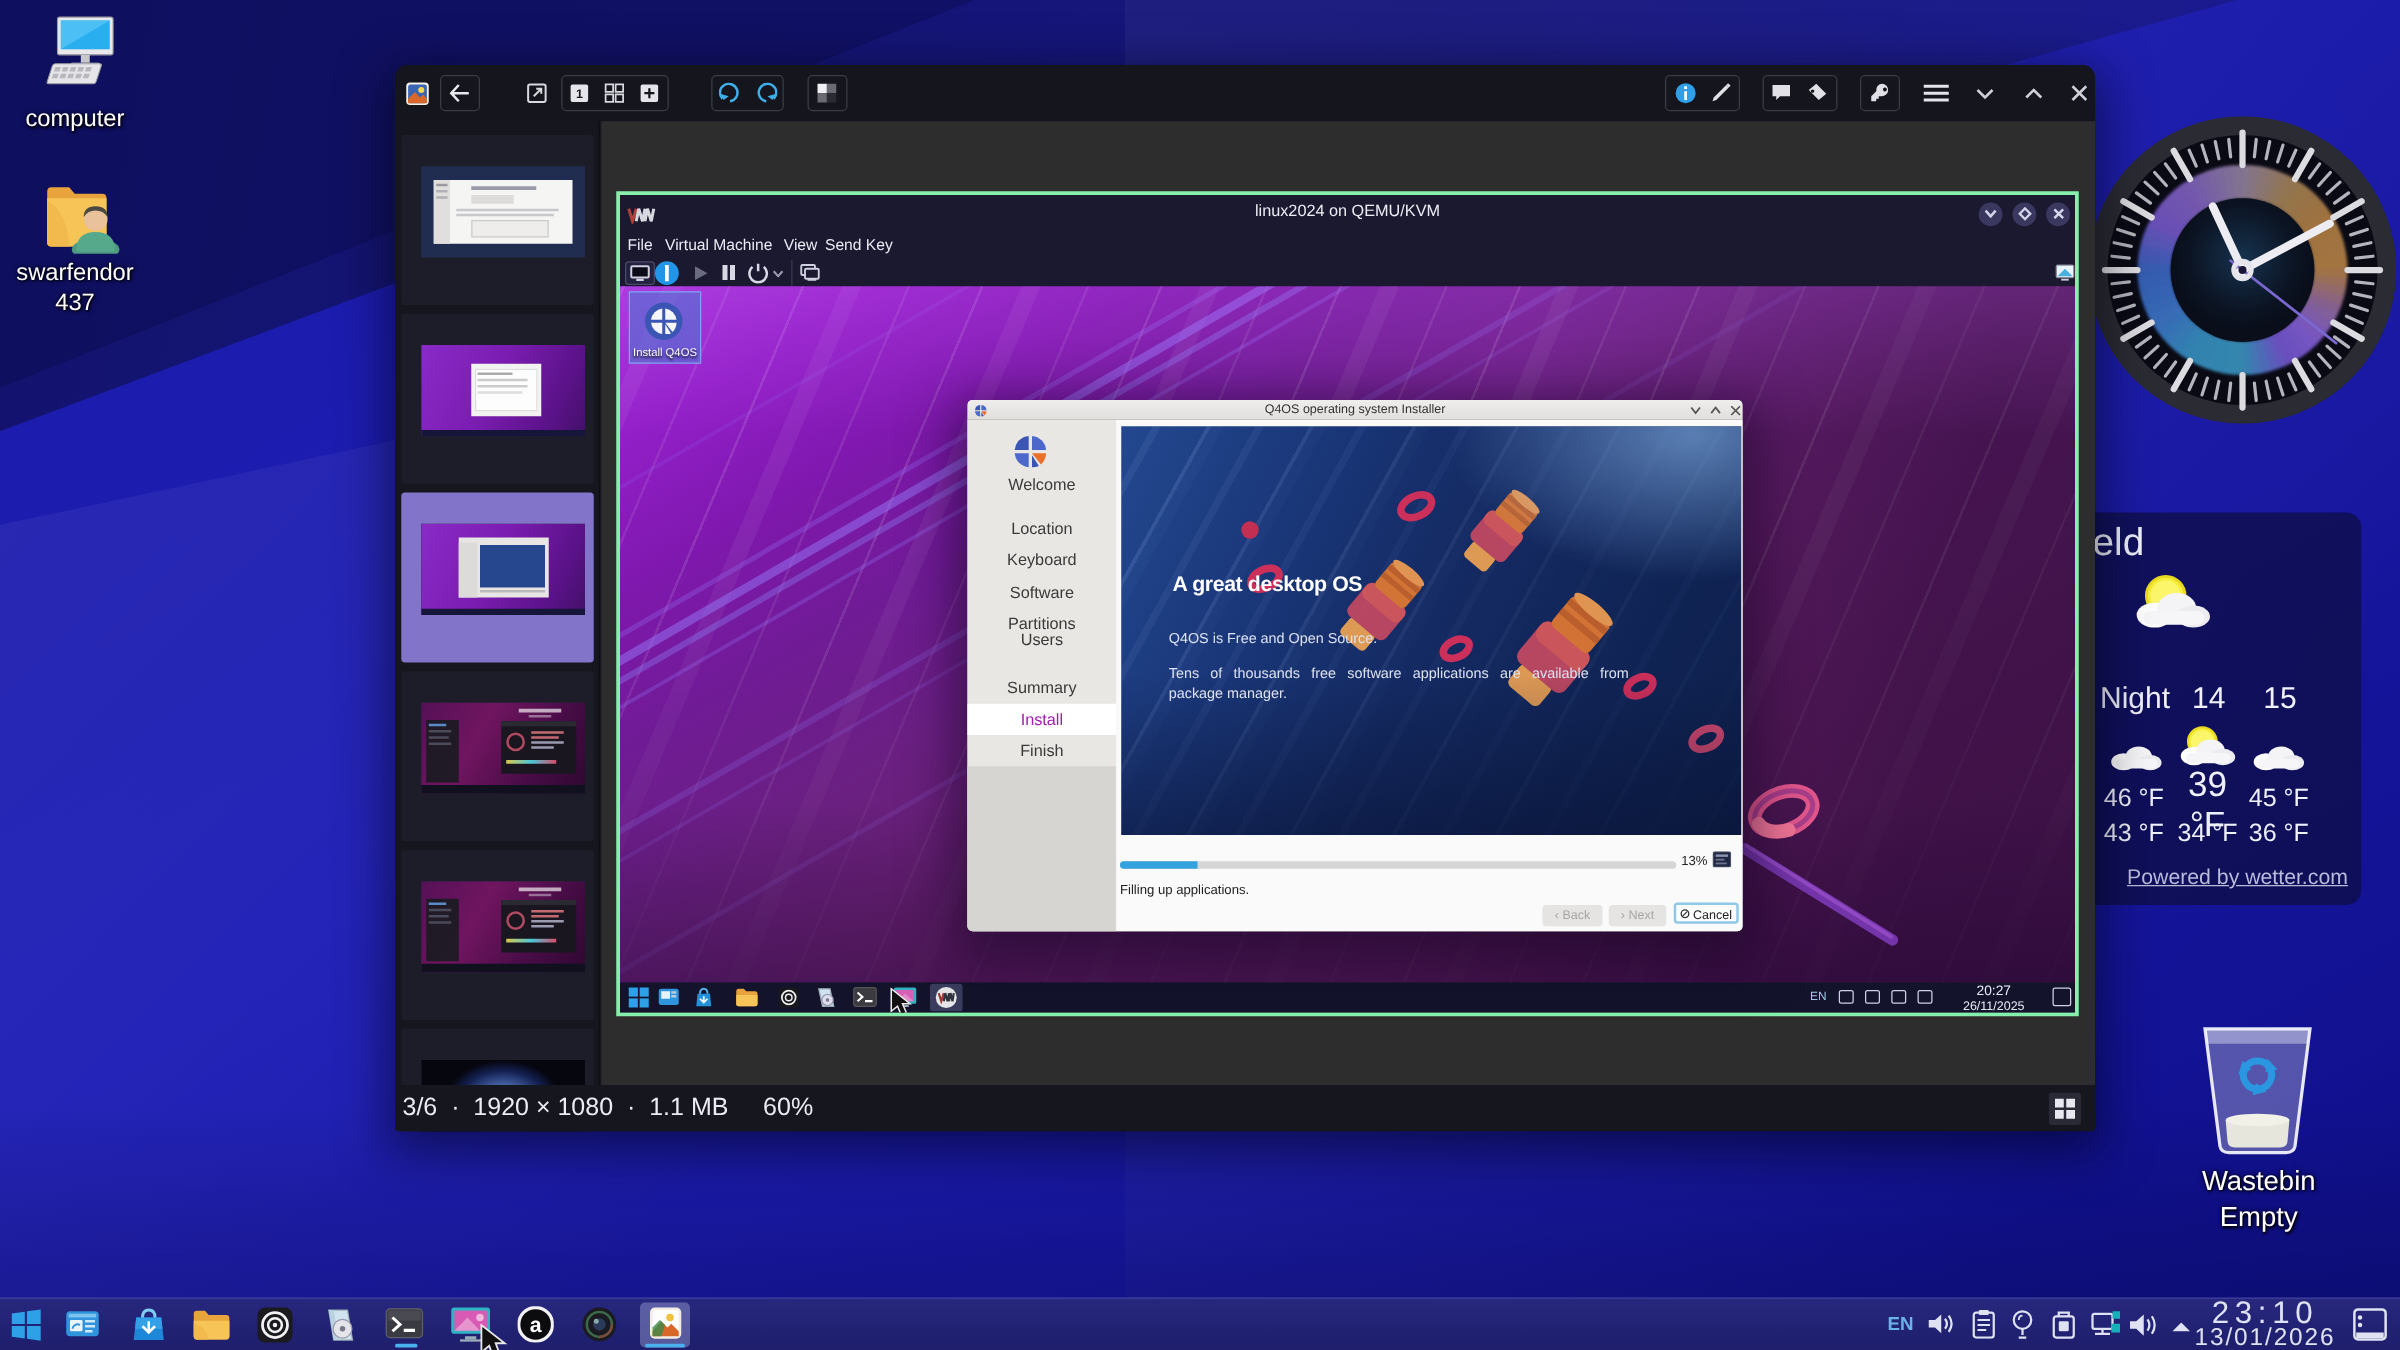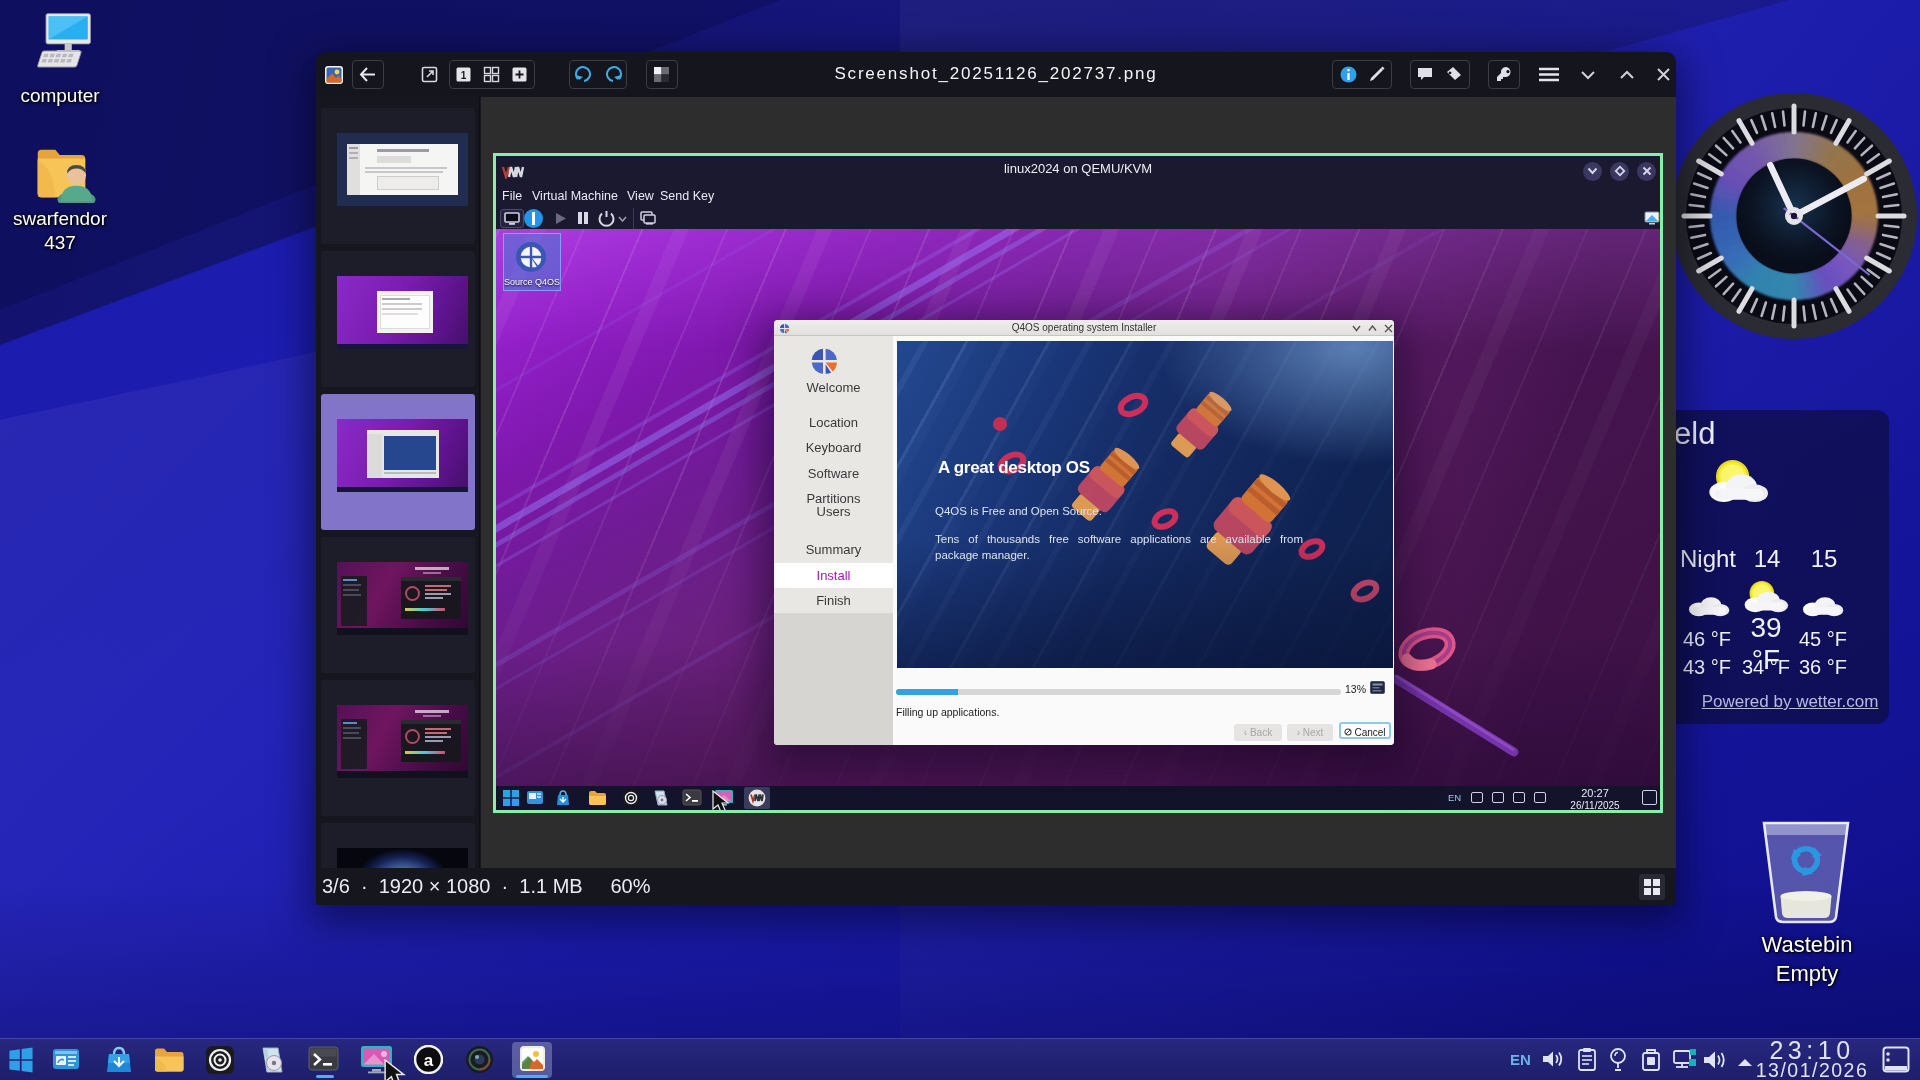--- a/index.html
+++ b/index.html
@@ -383,21 +383,20 @@
         <path d="M15 13 A7 7 0 1 0 9 15" stroke="#3daee9" stroke-width="2" fill="none"></path>
         <path d="M17 9 L14 14 L10 11 Z" fill="#3daee9"></path>
       </svg>
       <div class="tbtn abs" style="left:330px;top:8px;width:32px;height:29px"></div>
       <svg class="abs" style="left:337px;top:14px" width="17" height="17" viewBox="0 0 17 17">
         <rect x="1" y="1" width="7.5" height="7.5" fill="#f0f0f4"></rect>
         <rect x="8.5" y="1" width="7.5" height="7.5" fill="#6a6a72"></rect>
         <rect x="1" y="8.5" width="7.5" height="7.5" fill="#6a6a72"></rect>
         <rect x="8.5" y="8.5" width="7.5" height="7.5" fill="#2a2a32"></rect>
       </svg>
-      <div class="ttext abs">Screenshot_20251126_202737.png</div>
       <div class="tbtn abs" style="left:1016px;top:8px;width:60px;height:29px"></div>
       <svg class="abs" style="left:1023px;top:13px" width="19" height="19" viewBox="0 0 19 19">
         <circle cx="9.5" cy="9.5" r="8" fill="#2e9fe8"></circle>
         <rect x="8.4" y="4" width="2.2" height="2.2" fill="#fff"></rect>
         <rect x="8.4" y="8" width="2.2" height="7" fill="#fff"></rect>
       </svg>
       <svg class="abs" style="left:1052px;top:13px" width="18" height="18" viewBox="0 0 18 18">
         <path d="M2 16 L5 15 L15 5 L13 3 L3 13 Z" fill="#e0e0e6"></path>
         <path d="M13 3 L15 5 L16.5 3.5 L14.5 1.5 Z" fill="#e0e0e6"></path>
       </svg>
@@ -603,21 +602,21 @@
         <svg class="abs" style="left:19px;top:12px" width="32" height="32" viewBox="0 0 32 32">
           <circle cx="16" cy="16" r="15" fill="#3b55b5"></circle>
           <g fill="#f4f6fc">
             <path d="M14.8 14.8 L5.8 14.8 A10.4 10.4 0 0 1 14.8 5.8 Z"></path>
             <path d="M17.2 14.8 L17.2 5.8 A10.4 10.4 0 0 1 26.2 14.8 Z"></path>
             <path d="M14.8 17.2 L14.8 26.2 A10.4 10.4 0 0 1 5.8 17.2 Z"></path>
             <path d="M17.2 17.2 L26.2 17.2 A10.4 10.4 0 0 1 23 24.6 Z"></path>
             <path d="M17.2 18.4 L21.8 25.7 A10.4 10.4 0 0 1 17.2 26.2 Z"></path>
           </g>
         </svg>
-        <div class="abs" style="left:0px;top:48px;width:72px;text-align:center;font-size:9px;color:#fff;text-shadow:0 1px 2px #000">Source Q4OS</div>
+        <div class="abs" style="left:0px;top:48px;width:72px;text-align:center;font-size:9px;color:#fff;text-shadow:0 1px 2px #000">Install Q4OS</div>
         <svg class="abs" style="left:880px;top:390px" width="230" height="160" viewBox="0 0 230 160">
           <ellipse cx="51" cy="30" rx="24" ry="15" fill="none" stroke="#e0558a" stroke-width="11" transform="rotate(-20 51 30)"></ellipse>
           <ellipse cx="51" cy="30" rx="24" ry="15" fill="none" stroke="rgba(110,40,140,0.5)" stroke-width="4" transform="rotate(-20 51 30)"></ellipse>
           <path d="M31 40 A24 15 -20 0 0 55 45" stroke="#ef7495" stroke-width="11" fill="none" stroke-linecap="round"></path>
           <line x1="20" y1="60" x2="138" y2="133" stroke="#7434aa" stroke-width="9" stroke-linecap="round"></line>
           <line x1="21" y1="57.5" x2="137" y2="130.5" stroke="rgba(180,100,225,0.45)" stroke-width="3" stroke-linecap="round"></line>
         </svg>
       </div>
       <div id="vmbar">
         <div class="abs" style="left:6px;top:3px;width:18px;height:18px"><svg width="18" height="18" viewBox="0 0 18 18">

